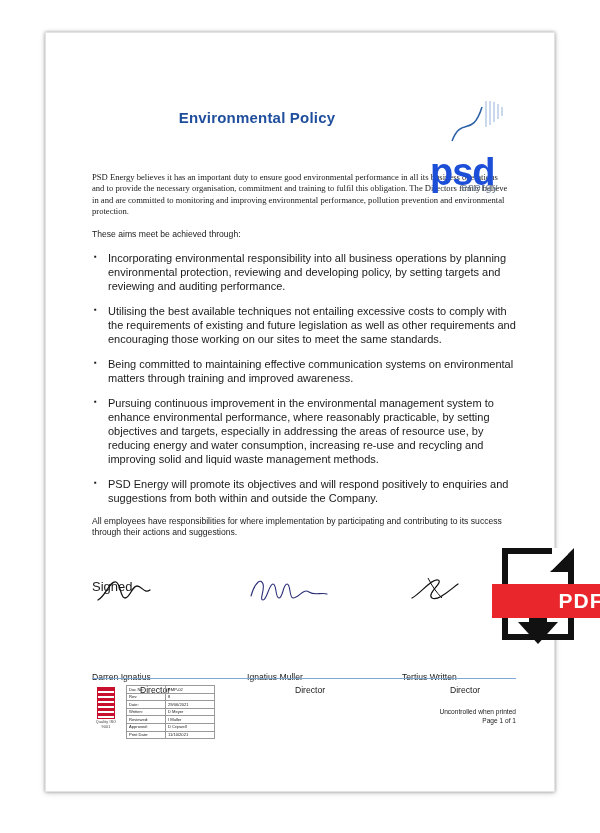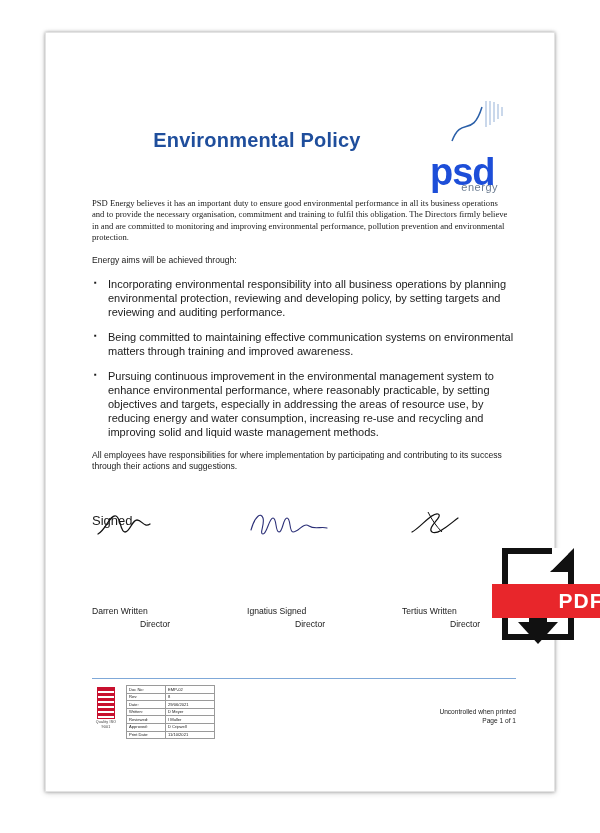--- a/index.html
+++ b/index.html
@@ -39,24 +39,24 @@
     position: absolute;
     left: 46px;
     top: 40px;
     right: 38px;
     bottom: 20px;
   }
 
   
   .doc-title {
     color: #1f4e9c;
-    font-size: 20px;
+    font-size: 15px;
     font-weight: bold;
     text-align: center;
-    margin: 56px 0 0 0;
+    margin: 36px 0 0 0;
     letter-spacing: 0.2px;
     width: 330px;
   }
 
   .logo {
     position: absolute;
     right: 0px;
     top: 24px;
     width: 92px;
     height: 100px;
@@ -318,48 +318,50 @@
           </g>
         </svg>
         <div class="psd-text">psd</div>
         <div class="energy-text">energy</div>
       </div>
 
       <h1 class="doc-title">Environmental Policy</h1>
 
       <p class="para intro">PSD Energy believes it has an important duty to ensure good environmental performance in all its business operations and to provide the necessary organisation, commitment and training to fulfil this obligation.  The Directors firmly believe in and are committed to monitoring and improving environmental performance, pollution prevention and environmental protection.</p>
 
-      <p class="para">Energy aims will be achieved through:</p>
+      <p class="para">These aims meet be achieved through:</p>
 
       <ul class="aims">
         <li>Incorporating environmental responsibility into all business operations by planning environmental protection, reviewing and developing policy, by setting targets and reviewing and auditing performance.</li>
+        <li>Utilising the best available techniques not entailing excessive costs to comply with the requirements of existing and future legislation as well as other requirements and encouraging those working on our sites to meet the same standards.</li>
         <li>Being committed to maintaining effective communication systems on environmental matters through training and improved awareness.</li>
         <li>Pursuing continuous improvement in the environmental management system to enhance environmental performance, where reasonably practicable, by setting objectives and targets, especially in addressing the areas of resource use, by reducing energy and water consumption, increasing re-use and recycling and improving solid and liquid waste management methods.</li>
+        <li>PSD Energy will promote its objectives and will respond positively to enquiries and suggestions from both within and outside the Company.</li>
       </ul>
 
       <p class="para">All employees have responsibilities for where implementation by participating and contributing to its success through their actions and suggestions.</p>
 
       <div class="signed-label">Signed</div>
 
       <div class="sig-row">
 
         <div class="sig-col c1">
           <svg class="sig-mark" viewBox="0 0 120 34">
             <path d="M6 26 C14 22, 18 6, 24 8 C29 10, 28 24, 33 24 C38 24, 40 12, 45 12 C50 12, 52 20, 58 16" stroke="#111" stroke-width="1.3" fill="none" stroke-linecap="round"></path>
           </svg>
-          <div class="sig-name">Darren Written</div>
+          <div class="sig-name">Darren Ignatius</div>
           <div class="sig-role">Director</div>
         </div>
 
         <div class="sig-col c2">
           <svg class="sig-mark" viewBox="0 0 120 34">
             <path d="M4 22 C8 8, 14 4, 16 10 C18 16, 12 26, 16 26 C20 26, 22 10, 26 10 C30 10, 28 24, 32 24
                      C36 24, 36 10, 40 10 C44 10, 42 24, 46 24 C52 24, 56 14, 62 18 C68 22, 74 18, 80 20" stroke="#2b2f77" stroke-width="1.1" fill="none" stroke-linecap="round"></path>
           </svg>
-          <div class="sig-name">Ignatius Signed</div>
+          <div class="sig-name">Ignatius Muller</div>
           <div class="sig-role">Director</div>
         </div>
 
         <div class="sig-col c3">
           <svg class="sig-mark" viewBox="0 0 120 34">
             <path d="M10 24 C18 20, 30 4, 36 6 C42 8, 24 20, 30 24 C36 28, 50 14, 56 10" stroke="#111" stroke-width="1.2" fill="none" stroke-linecap="round"></path>
             <path d="M26 4 C30 12, 34 18, 40 24" stroke="#111" stroke-width="1" fill="none"></path>
           </svg>
           <div class="sig-name">Tertius Written</div>
           <div class="sig-role">Director</div>

